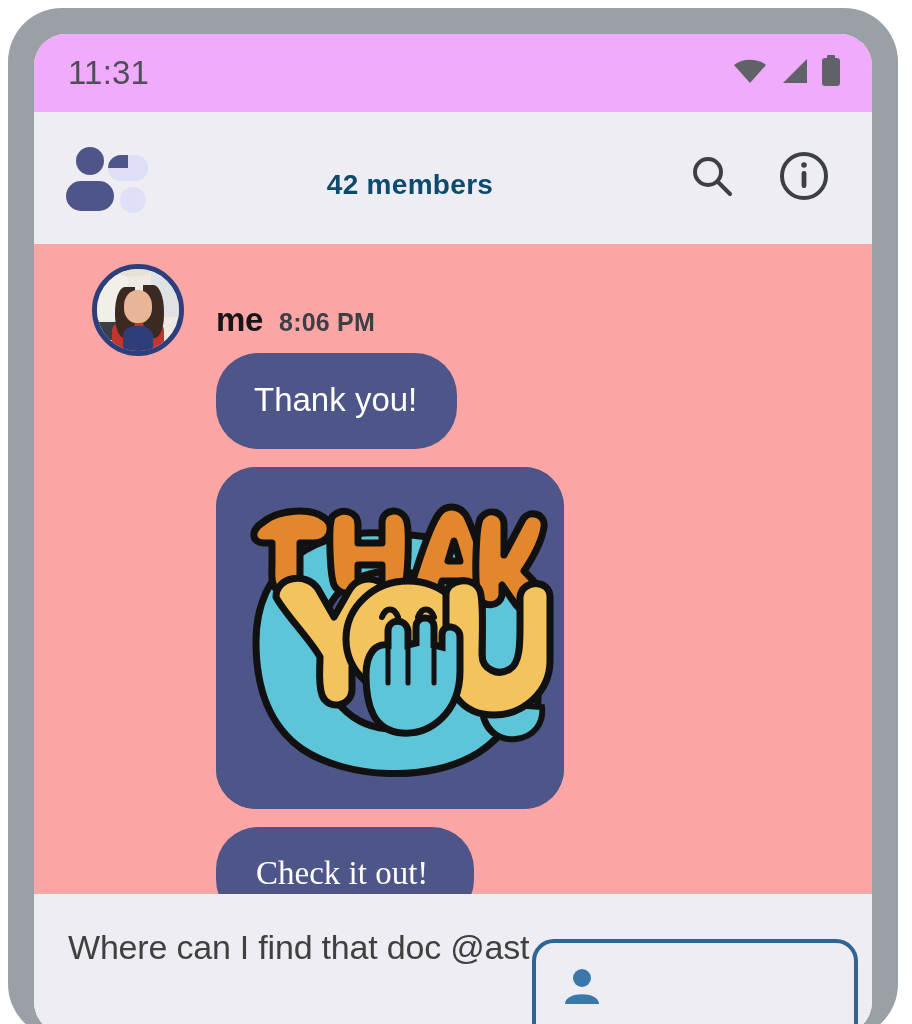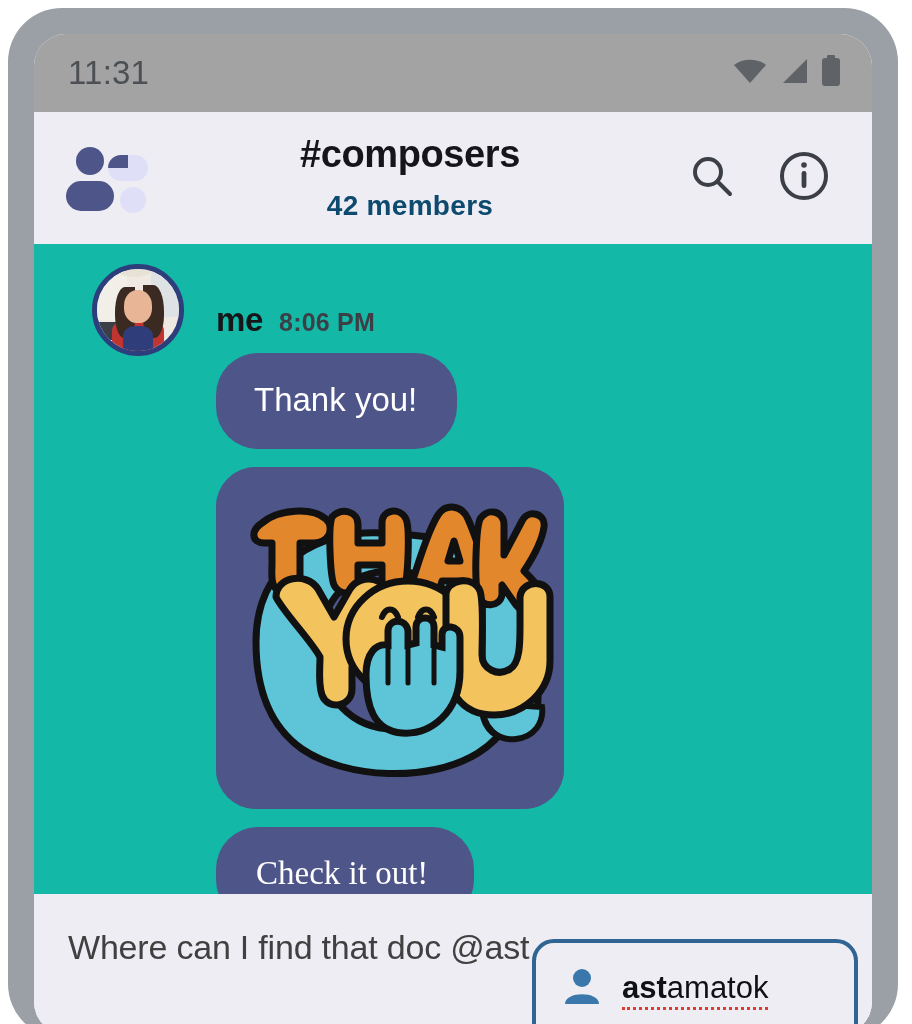--- a/index.html
+++ b/index.html
@@ -24,21 +24,21 @@
     width: 838px; height: 1000px;
     background: #fdfcff;
     border-radius: 32px;
     overflow: hidden;
   }
 
   
   #status-bar {
     position: relative;
     height: 78px;
-    background: #a3a3a3;
+    background: #f0abfc;
     display: flex;
     align-items: center;
     justify-content: space-between;
     padding: 0 30px 0 34px;
   }
   #status-clock {
     font-size: 33px;
     color: #4c4f54;
     letter-spacing: 0.2px;
   }
@@ -106,21 +106,21 @@
   #header-actions {
     display: flex; align-items: center; gap: 42px;
     flex: 0 0 auto;
     padding-right: 16px;
   }
 
   
   #message-list {
     position: relative;
     height: 672px;
-    background: #14b8a6;
+    background: #fca5a5;
     padding: 14px 0 0 0;
   }
   #message-group {
     display: flex;
     padding-left: 58px;
   }
   #avatar {
     position: relative;
     width: 92px; height: 92px;
     border-radius: 50%;
@@ -244,21 +244,20 @@
     <div id="chat-header">
       <div id="workspace-logo">
         <span class="logo-dot-dark"></span>
         <span class="logo-pill-light"></span>
         <span class="logo-pill-light-corner"></span>
         <span class="logo-pill-dark"></span>
         <span class="logo-dot-light"></span>
       </div>
 
       <div id="header-titles">
-        <div id="channel-title">#composers</div>
         <div id="member-count">42 members</div>
       </div>
 
       <div id="header-actions">
         <span>
           <svg width="48" height="48" viewBox="0 0 48 48">
             <circle cx="20" cy="20" r="13" fill="none" stroke="#3c3f45" stroke-width="4"></circle>
             <line x1="30" y1="30" x2="42" y2="42" stroke="#3c3f45" stroke-width="4" stroke-linecap="round"></line>
           </svg>
         </span>
@@ -339,21 +338,20 @@
       </div>
 
       <div id="mention-popup">
         <div class="mention-row">
           <span>
             <svg width="40" height="40" viewBox="0 0 40 40">
               <circle cx="20" cy="12" r="9" fill="#3a77aa"></circle>
               <path d="M3 38 C3 25, 37 25, 37 38 Z" fill="#3a77aa"></path>
             </svg>
           </span>
-          <span class="mention-name"><span class="misspell"><b>ast</b><span>amatok</span></span></span>
         </div>
         <div class="mention-row">
           
           
         </div>
 
       </div>
     </div>
 
     <div id="composer">

